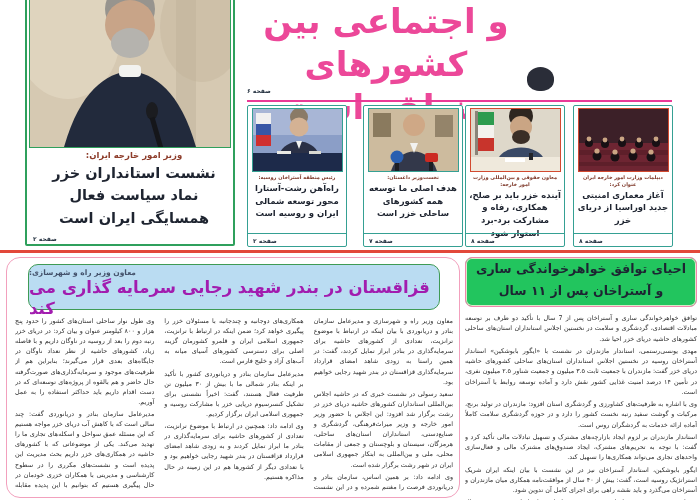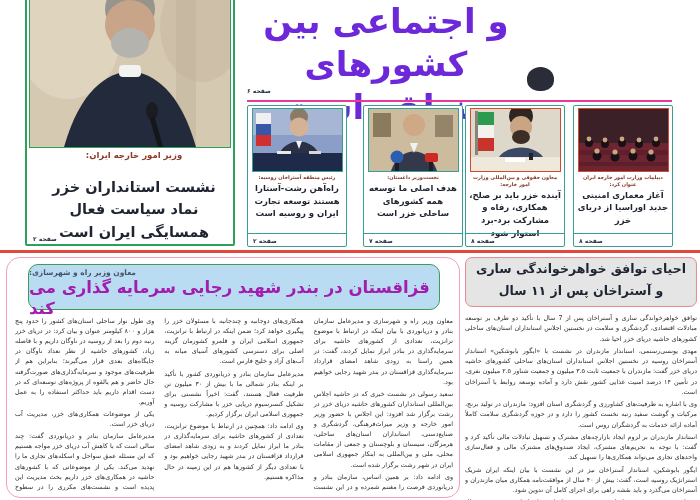--- a/index.html
+++ b/index.html
@@ -7,26 +7,26 @@
   .page{position:relative;width:700px;height:500px;direction:rtl;background:#fff;}
 
   
   .portrait-box{position:absolute;left:25px;top:-6px;width:210px;height:252px;
     border:2px solid #2fa05c;border-radius:2px;background:#fff;box-sizing:border-box;}
   .portrait-photo{width:202px;height:150px;margin:2px auto 0 auto;border:1px solid #2fa05c;
     box-sizing:border-box;overflow:hidden;}
   .portrait-photo svg{display:block;}
   .portrait-caption{text-align:center;padding:2px 4px 0 12px;}
   .kicker{font-size:8.5px;color:#8d3c2a;font-weight:bold;}
-  .p-headline{font-size:14.5px;font-weight:bold;color:#1e2430;line-height:1.55;margin-top:16px;}
+  .p-headline{font-size:14.5px;font-weight:bold;color:#1e2430;line-height:1.55;margin-top:2px;}
   .p-pageref{position:absolute;bottom:2px;left:6px;font-size:6px;color:#23303f;font-weight:bold;}
 
   
   .lead{position:absolute;left:245px;top:0;width:282px;text-align:center;}
-  .lead-line{font-size:34px;font-weight:bold;color:#6d28d9;line-height:1.26;letter-spacing:-0.5px;}
+  .lead-line{font-size:34px;font-weight:bold;color:#ec4899;line-height:1.26;letter-spacing:-0.5px;}
   .lead-pageref{position:absolute;left:247px;top:87px;font-size:6px;color:#23303f;font-weight:bold;}
   .lead-underline{position:absolute;left:247px;top:100px;width:425px;height:2px;background:#ea3a97;}
   .corner-seal{position:absolute;left:527px;top:67px;width:27px;height:24px;background:#2a2d38;
     border-radius:50% 50% 45% 45%;}
 
   
   .photo-box{position:absolute;top:105px;width:100px;height:142px;background:#fff;
     border:1.5px solid #35a093;border-radius:2px;box-sizing:border-box;text-align:center;}
   .pb-pos1{left:573px;} .pb-pos2{left:465px;} .pb-pos3{left:363px;} .pb-pos4{left:247px;}
   .thumb{width:91px;height:64px;margin:2px auto 0 auto;box-sizing:border-box;overflow:hidden;}
@@ -47,21 +47,21 @@
   .blue-box{position:absolute;left:21px;top:6px;width:412px;height:46px;background:#badcf2;
     border:1.2px solid #3f9b55;border-radius:10px;text-align:left;box-sizing:border-box;}
   .blue-kicker{font-size:7.5px;color:#44526b;font-weight:bold;margin-top:3px;}
   .blue-headline{font-size:16.5px;font-weight:bold;color:#a21caf;line-height:1.3;}
   .center-body{position:absolute;left:8px;top:58px;width:438px;height:176px;overflow:hidden;
     column-count:3;column-gap:10px;column-fill:auto;
     font-size:6.4px;line-height:1.58;color:#2c2c2c;text-align:justify;}
   .center-body p{margin:0 0 2px 0;}
 
   
-  .yellow-box{position:absolute;left:465px;top:257px;width:232px;height:50px;background:#e5e5e5;
+  .yellow-box{position:absolute;left:465px;top:257px;width:232px;height:50px;background:#22c55e;
     border:1.8px solid #ef86ac;border-radius:7px;text-align:center;box-sizing:border-box;
     box-shadow:inset 0 0 0 1px #d9e9c8;}
   .y-line{font-size:12.5px;font-weight:bold;color:#1d2432;line-height:1.75;}
   .right-body{position:absolute;left:465px;top:313px;width:232px;height:187px;overflow:hidden;
     font-size:6.4px;line-height:1.6;color:#2c2c2c;text-align:justify;}
   .right-body p{margin:0 0 2px 0;}
 </style>
 </head>
 <body>
 
@@ -197,40 +197,39 @@
         <circle cx="46" cy="8" r="9" fill="#8a7a66"></circle>
         <circle cx="46" cy="18" r="9.5" fill="#d4b294"></circle>
         <path d="M26,46 C32,28 60,28 66,46 Z" fill="#2a3046"></path>
         <path d="M43,32 L46,40 L49,32 Z" fill="#f2f2f0"></path>
         <rect y="44" width="89" height="18" fill="#1d2a4a"></rect>
         <rect x="24" y="42" width="14" height="3" fill="#e8e8e4"></rect>
         <rect x="56" y="42" width="12" height="3" fill="#d8d8d2"></rect>
       </svg>
     </div>
     <div class="pb-kicker">رئیس منطقه آستراخان روسیه:</div>
-    <div class="pb-headline">راه‌آهن رشت-آستارا هستند توسعه تجارت ایران و روسیه است</div>
+    <div class="pb-headline">راه‌آهن رشت-آستارا محور توسعه شمالی ایران و روسیه است</div>
     <div class="pb-sep"></div>
     <div class="pb-pageref">صفحه ۲</div>
   </div>
 
   <div class="divider-red"></div>
 
   <div class="center-box">
     <div class="blue-box">
       <div class="blue-kicker">معاون وزیر راه و شهرسازی:</div>
       <div class="blue-headline">قزاقستان در بندر شهید رجایی سرمایه گذاری می کند</div>
     </div>
     <div class="center-body">
       <p>معاون وزیر راه و شهرسازی و مدیرعامل سازمان بنادر و دریانوردی با بیان اینکه در ارتباط با موضوع ترانزیت، تعدادی از کشورهای حاشیه برای سرمایه‌گذاری در بنادر ابراز تمایل کردند، گفت: در همین راستا به زودی شاهد امضای قرارداد سرمایه‌گذاری قزاقستان در بندر شهید رجایی خواهیم بود.</p>
       <p>سعید رسولی در نشست خبری که در حاشیه اجلاس بین‌المللی استانداران کشورهای حاشیه دریای خزر در رشت برگزار شد افزود: این اجلاس با حضور وزیر امور خارجه و وزیر میراث‌فرهنگی، گردشگری و صنایع‌دستی، استانداران استان‌های ساحلی، هرمزگان، سیستان و بلوچستان و جمعی از مقامات محلی، ملی و بین‌المللی به ابتکار جمهوری اسلامی ایران در شهر رشت برگزار شده است.</p>
       <p>وی ادامه داد: بر همین اساس، سازمان بنادر و دریانوردی فرصت را مغتنم شمرده و در این نشست همکاری‌های دوجانبه و چندجانبه با مسئولان خزر را پیگیری خواهد کرد؛ ضمن اینکه در ارتباط با ترانزیت، جمهوری اسلامی ایران و قلمرو کشورمان گزینه اصلی برای دسترسی کشورهای آسیای میانه به آب‌های آزاد و خلیج فارس است.</p>
       <p>مدیرعامل سازمان بنادر و دریانوردی کشور با تأکید بر اینکه بنادر شمالی ما با بیش از ۳۰ میلیون تن ظرفیت فعال هستند، گفت: اخیراً نشستی برای تشکیل کنسرسیوم دریایی خزر با مشارکت روسیه و جمهوری اسلامی ایران برگزار کردیم.</p>
       <p>وی ادامه داد: همچنین در ارتباط با موضوع ترانزیت، تعدادی از کشورهای حاشیه برای سرمایه‌گذاری در بنادر ما ابراز تمایل کردند و به زودی شاهد امضای قرارداد قزاقستان در بندر شهید رجایی خواهیم بود و با تعدادی دیگر از کشورها هم در این زمینه در حال مذاکره هستیم.</p>
       <p>وی طول نوار ساحلی استان‌های کشور را حدود پنج هزار و ۸۰۰ کیلومتر عنوان و بیان کرد: در دریای خزر رتبه دوم را بعد از روسیه در ناوگان داریم و با فاصله زیاد، کشورهای حاشیه از نظر تعداد ناوگان در جایگاه‌های بعدی قرار می‌گیرند؛ بنابراین هم از ظرفیت‌های موجود و سرمایه‌گذاری‌های صورت‌گرفته حال حاضر و هم بالقوه از پروژه‌های توسعه‌ای که در دست اقدام داریم باید حداکثر استفاده را به عمل آوریم.</p>
-      <p>یکی از موضوعات همکاری‌های خزر، مدیریت آب دریای خزر است.</p>
       <p>مدیرعامل سازمان بنادر و دریانوردی گفت: چند سالی است که با کاهش آب دریای خزر مواجه هستیم که این مسئله عمق سواحل و اسکله‌های تجاری ما را تهدید می‌کند. یکی از موضوعاتی که با کشورهای حاشیه در همکاری‌های خزر داریم بحث مدیریت این پدیده است و نشست‌های مکرری را در سطوح کارشناسی و مدیریتی با همکاران خزری خودمان در حال پیگیری هستیم که بتوانیم با این پدیده مقابله کنیم و در عین حال ظرفیت‌های همکاری‌مان را توسعه دهیم.</p>
 
     </div>
   </div>
 
   <div class="yellow-box">
     <div class="y-line">احیای توافق خواهرخواندگی ساری</div>
     <div class="y-line">و آستراخان پس از ۱۱ سال</div>
   </div>
   <div class="right-body">

